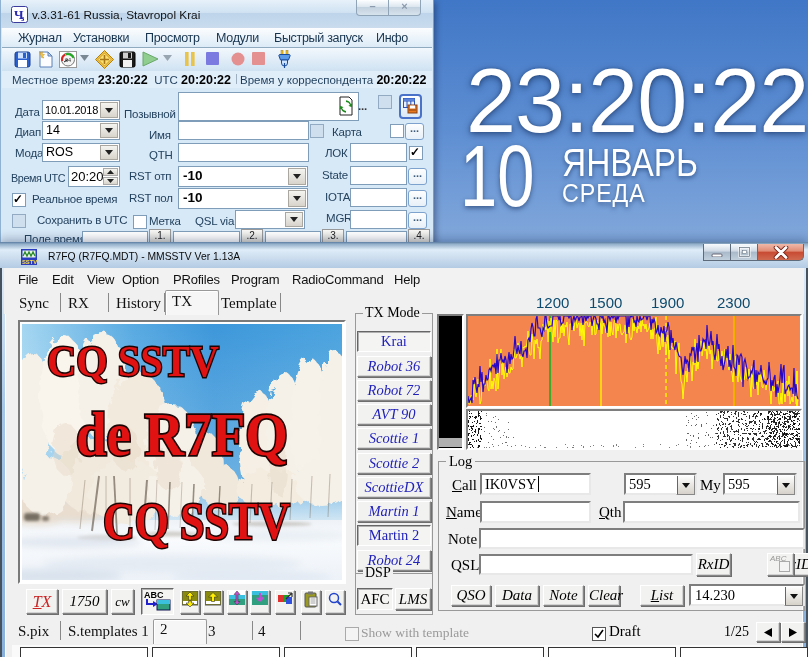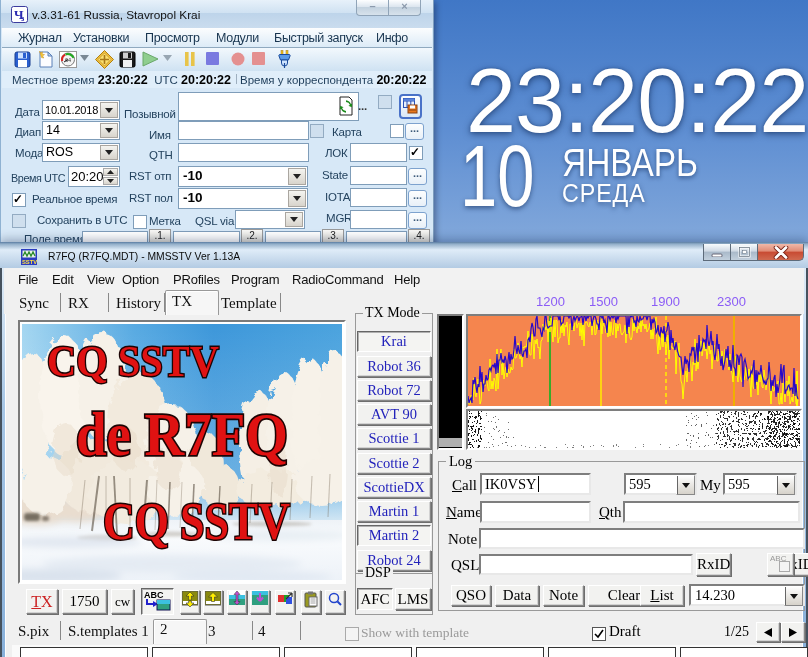--- a/index.html
+++ b/index.html
@@ -71,21 +71,21 @@
 #mtabs span{position:absolute;top:5px;}
 #seltab{position:absolute;left:161px;top:0px;width:52px;height:24px;background:#f6f6f6;
   border:1px solid #999;border-bottom:none;border-radius:2px 2px 0 0;box-shadow:inset 1px 1px 0 #fff;}
 
 #mcontent{position:absolute;left:0;top:72px;width:808px;height:343px;}
 .sunk{position:absolute;border-top:2px solid #7e7e7e;border-left:2px solid #7e7e7e;
   border-right:2px solid #fff;border-bottom:2px solid #fff;box-sizing:border-box;}
 .btn3{position:absolute;box-sizing:border-box;background:#f2f2f0;
   border:1px solid #868686;border-top-color:#ffffff;border-left-color:#ffffff;
   box-shadow:inset -1px -1px 0 #d2d2d2, 1px 1px 0 #6e6e6e;
-  font-family:"Liberation Serif",serif;text-align:center;color:#000;}
+  font-family:"Liberation Serif",serif;text-align:center;color:#000;font-style:italic;}
 .btnp{position:absolute;box-sizing:border-box;background:#f4f4f2;
   border:1px solid #fff;border-top-color:#666;border-left-color:#666;
   box-shadow:inset 1px 1px 0 #b0b0b0;
   font-family:"Liberation Serif",serif;text-align:center;color:#000;}
 .modeb{width:74px;height:21px;left:357px;font-size:14.5px;color:#2222bb;line-height:19px;}
 .mfld{position:absolute;background:#fff;box-sizing:border-box;
   border-top:2px solid #7e7e7e;border-left:2px solid #7e7e7e;border-right:2px solid #e8e8e8;border-bottom:2px solid #e8e8e8;
   font-family:"Liberation Serif",serif;font-size:14.5px;color:#000;}
 .mlbl{position:absolute;font-family:"Liberation Serif",serif;font-size:15px;color:#000;white-space:nowrap;}
 .cdd{position:absolute;right:0px;top:0px;width:17px;background:linear-gradient(180deg,#fdfdfd,#d6d2ca);
@@ -367,21 +367,21 @@
     <span style="left:15px">Sync</span>
       <div class="tsep" style="left:56px"></div>
     <span style="left:64px">RX</span>
       <div class="tsep" style="left:104px"></div>
     <span style="left:112px">History</span>
       <div class="tsep" style="left:160px"></div>
     <span style="left:168px;top:3px">TX</span>
     <span style="left:217px">Template</span>
       <div class="tsep" style="left:276px"></div>
   </div>
-  <div style="position:absolute;left:0;top:48px;width:808px;height:20px;font-size:13px;color:#8b5cf6;">
+  <div style="position:absolute;left:0;top:48px;width:808px;height:20px;font-size:15px;color:#0c4a6e;">
     <span style="position:absolute;left:536px;top:4px">1200</span>
     <span style="position:absolute;left:589px;top:4px">1500</span>
     <span style="position:absolute;left:651px;top:4px">1900</span>
     <span style="position:absolute;left:717px;top:4px">2300</span>
   </div>
   <div id="mcontent">
 
     <div style="position:absolute;left:18px;top:6px;width:328px;height:264px;box-sizing:border-box;border:2px solid;border-color:#7a7a7a #ffffff #ffffff #7a7a7a;background:#fff;padding-left:48px;">
       <div id="pic" style="position:absolute;left:2px;top:2px;width:320px;height:256px;overflow:hidden;">
       <svg width="320" height="256" viewBox="0 0 320 256">
@@ -605,21 +605,21 @@
     <div class="mfld" style="left:479px;top:240px;width:214px;height:21px;"></div>
     <div class="btn3" style="left:696px;top:239px;width:35px;height:23px;font-size:15px;line-height:21px;">RxID</div>
     <div class="btn3" style="left:732px;top:239px;width:33px;height:23px;font-size:15px;line-height:21px;margin-left:48px;">TxID</div>
     <div class="btn3" style="left:767px;top:239px;width:27px;height:23px;">
       <span style="position:absolute;left:2px;top:0px;font-size:8px;color:#999;font-family:'Liberation Sans'">ABC</span>
       <div style="position:absolute;right:3px;bottom:3px;width:9px;height:9px;border:1px solid #aaa;background:#f4f4f4"></div>
     </div>
     <div class="btn3" style="left:451px;top:271px;width:40px;height:21px;font-size:15px;line-height:19px;">QSO</div>
     <div class="btn3" style="left:495px;top:271px;width:44px;height:21px;font-size:15px;line-height:19px;">Data</div>
     <div class="btn3" style="left:543px;top:271px;width:41px;height:21px;font-size:15px;line-height:19px;">Note</div>
-    <div class="btn3" style="left:588px;top:271px;width:72px;height:21px;font-size:15px;line-height:19px;">Clear</div>
+    <div class="btn3" style="left:588px;top:271px;width:32px;height:21px;font-size:15px;line-height:19px;">Clear</div>
     <div class="btn3" style="left:640px;top:271px;width:44px;height:21px;font-size:15px;line-height:19px;"><u>L</u>ist</div>
     <div class="mfld" style="left:689px;top:270px;width:116px;height:22px;">
         <span style="position:absolute;left:4px;top:1px">14.230</span>
       <div class="cdd" style="height:18px;">
           <svg width="8" height="5">
             <path d="M0 0 h8 l-4 5z" fill="#111"></path>
           </svg>
         </div>
       </div>
 

